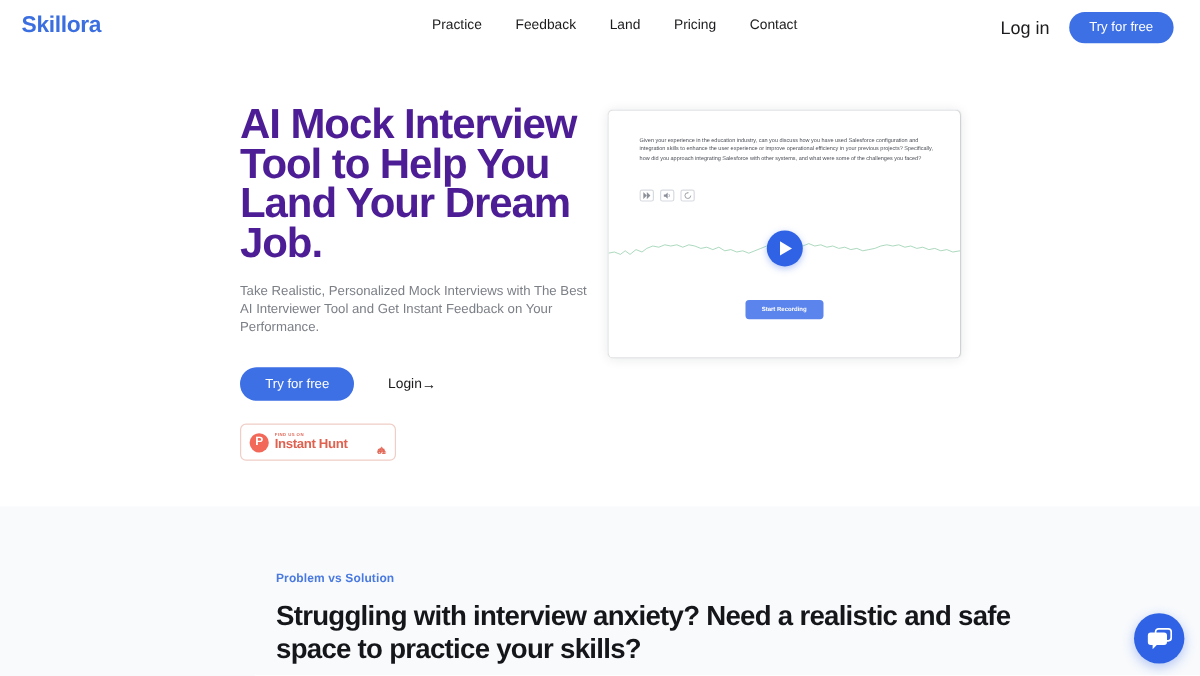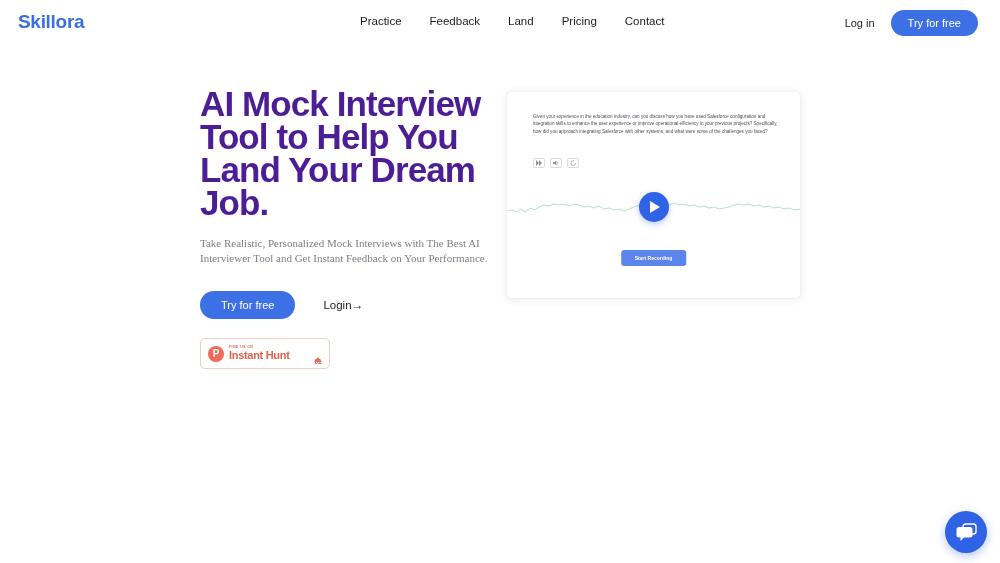--- a/index.html
+++ b/index.html
@@ -29,41 +29,41 @@
     display: flex; gap: 28px; align-items: center;
   }
   .nav-link {
     font-size: 11.5px; color: #1c1c1e; font-weight: 400;
     cursor: pointer; white-space: nowrap;
   }
   .header-right {
     position: absolute; right: 22px; top: 10px;
     display: flex; align-items: center; gap: 16px;
   }
-  .login-link { font-size: 11px; color: #1c1c1e; cursor: pointer; }
+  .login-link { font-size: 15px; color: #1c1c1e; cursor: pointer; }
   .btn-primary-sm {
     background: #3d6fe5; color: #ffffff;
     font-size: 11px; font-weight: 500;
     border: none; border-radius: 40px;
     padding: 7px 17px; cursor: pointer;
     white-space: nowrap;
   }
 
   
   .hero { position: absolute; top: 45px; left: 0; width: 1000px; height: 377px; background:#fff; }
   .hero-left { position: absolute; left: 200px; top: 42px; width: 300px; }
   .hero-title {
     font-size: 35px; line-height: 33px;
     font-weight: 700; color: #4c1d95;
     letter-spacing: -0.9px;
   }
   .hero-sub {
     margin-top: 17px;
     font-size: 11px; line-height: 15px;
-    color: #7b7f86; max-width: 292px; font-family: Liberation Serif, serif;
+    color: #7b7f86; max-width: 292px;
   }
   .hero-cta { margin-top: 25px; display: flex; align-items: center; gap: 28px; }
   .btn-try {
     background: #3d6fe5; color: #fff;
     font-size: 11px; font-weight: 500;
     border: none; border-radius: 40px;
     padding: 8px 21px; cursor: pointer;
   }
   .login-arrow {
     font-size: 11.5px; color: #1c1c1e; font-weight: 500;
@@ -256,20 +256,26 @@
       </div>
 
       <div class="play-btn">
         <span class="play-tri"></span>
       </div>
 
       <button class="rec-btn">Start Recording</button>
     </div>
   </div>
 
+  <div class="section2">
+    <div class="s2-inner">
+      <div class="s2-eyebrow">Problem vs Solution</div>
+      <h2 class="s2-title">Struggling with interview anxiety? Need a realistic and safe space to practice your skills?</h2>
+    </div>
+  </div>
 
   <div class="chat-widget">
     <svg width="21" height="19" viewBox="0 0 21 19">
       <rect x="7" y="1" width="13" height="10" rx="2.5" fill="none" stroke="#ffffff" stroke-width="1.4"></rect>
       <path d="M3 4 H14 A2.5 2.5 0 0 1 16.5 6.5 V12 A2.5 2.5 0 0 1 14 14.5 H8 L4.5 18 V14.5 H3 A2.5 2.5 0 0 1 0.5 12 V6.5 A2.5 2.5 0 0 1 3 4 Z" fill="#ffffff"></path>
     </svg>
   </div>
 
 </div>
 

